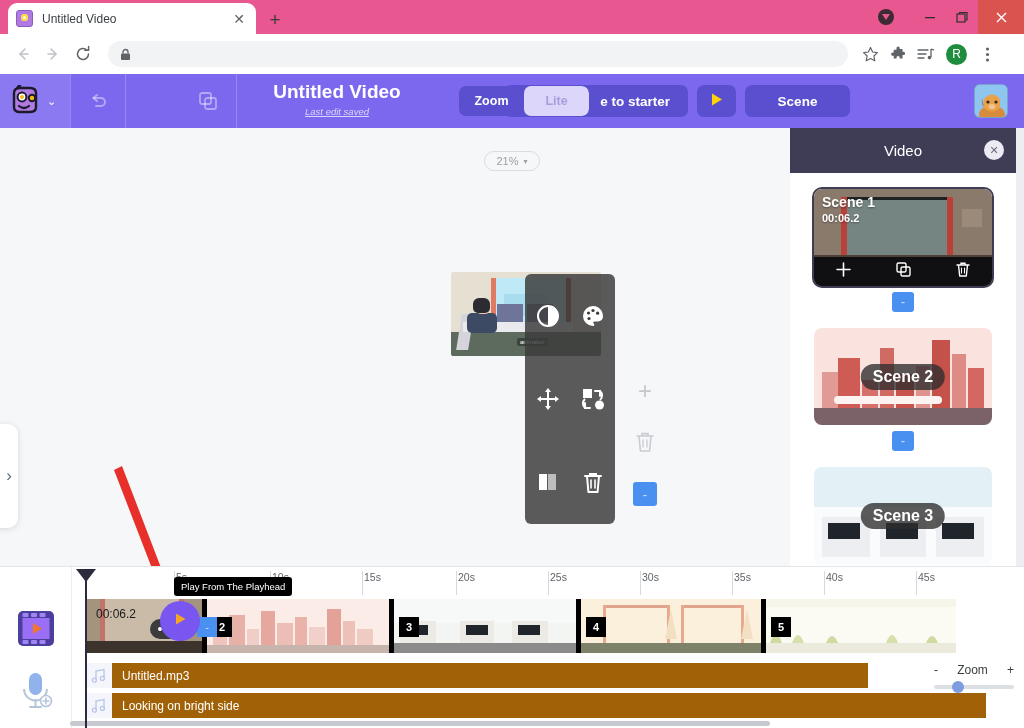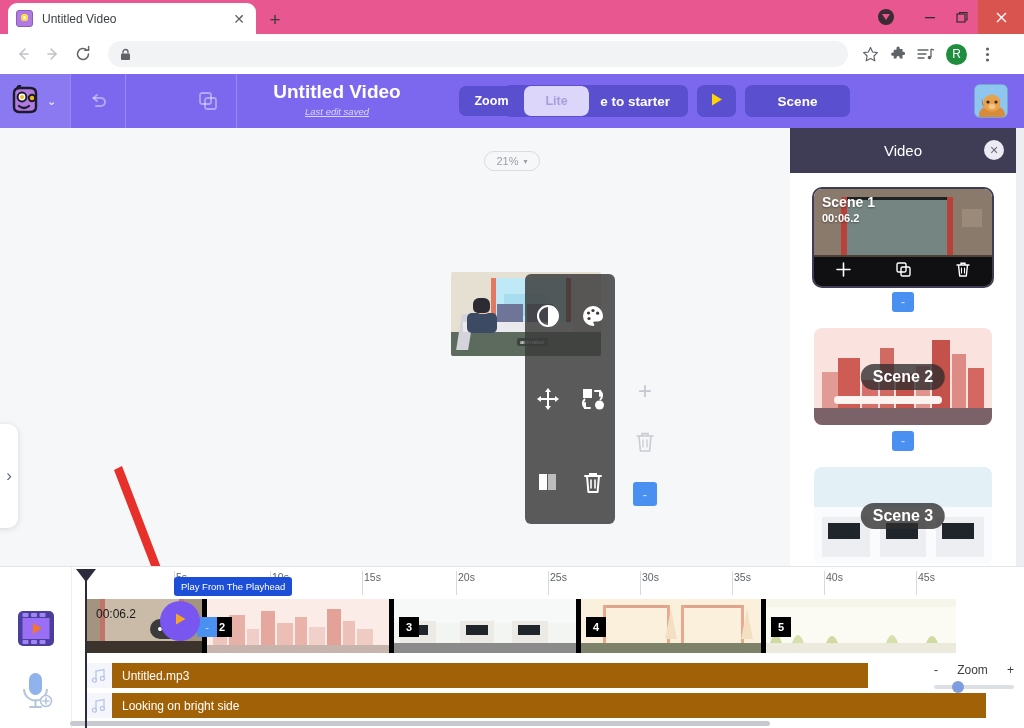--- a/index.html
+++ b/index.html
@@ -214,21 +214,21 @@
     background: #4a90f0; border-radius: 3px;
     display: flex; align-items: center; justify-content: center;
     color: #cfe3ff; font-size: 13px; line-height: 1;
   }
 
   .red-arrow { position: absolute; left: 110px; top: 330px; width: 80px; height: 160px; }
 
   
   .tooltip-bubble {
     position: absolute; left: 174px; top: 449px; height: 19px;
-    background: #1d4ed8; border-radius: 3px; color: #fff;
+    background: #000000; border-radius: 3px; color: #fff;
     font-size: 9.5px; display: flex; align-items: center; padding: 0 7px;
     z-index: 9;
   }
   .play-round {
     position: absolute; left: 160px; top: 473px; width: 40px; height: 40px;
     border-radius: 50%; background: #7a56f0;
     display: flex; align-items: center; justify-content: center; z-index: 8;
   }
   .scene-pill {
     position: absolute; left: 212px; top: 473px; width: 162px; height: 43px;

